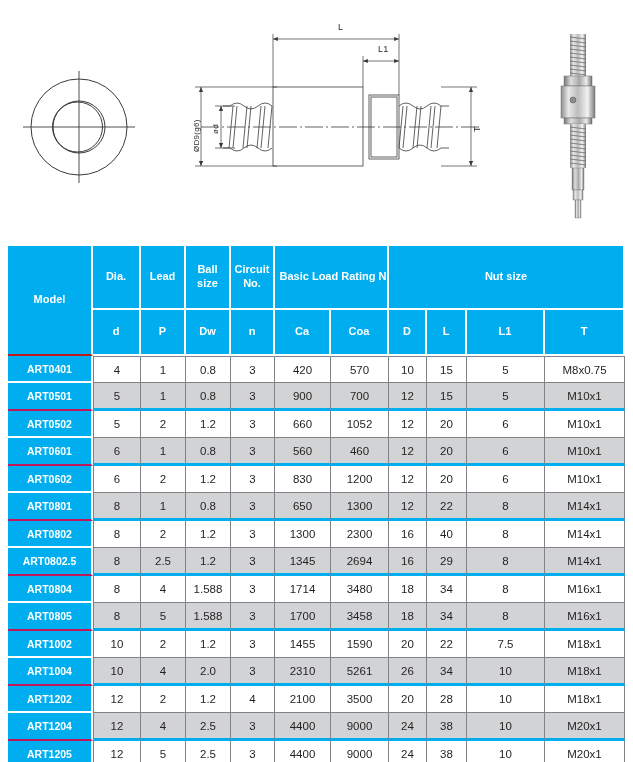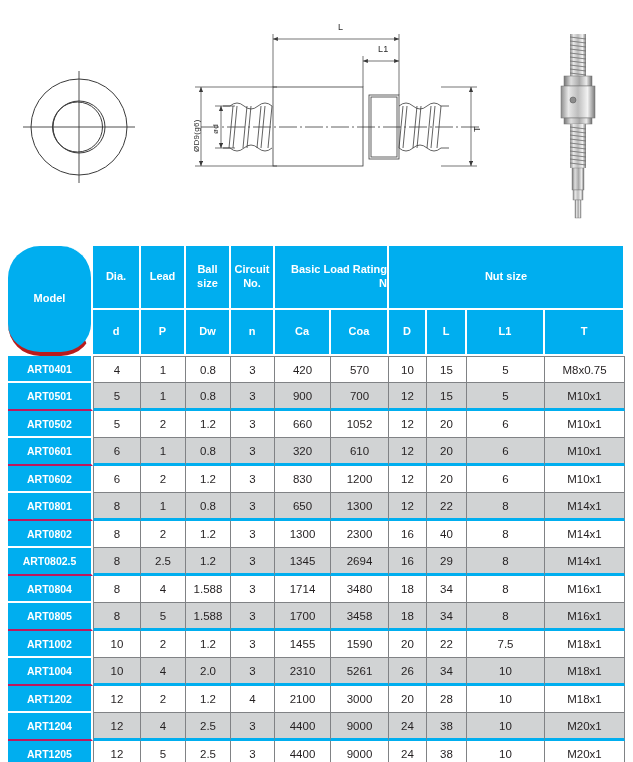--- a/index.html
+++ b/index.html
@@ -49,21 +49,21 @@
   .spec th{
     background:#00AEEF;
     color:#ffffff;
     font-weight:bold;
     font-size:11px;
     padding:0;
     border:2px solid #ffffff;
     border-top:0;border-left:0;
     line-height:1.25;
   }
-  .spec th.hmodel{border-bottom:4px solid #b91c1c;border-radius:32px;}
+  .spec th.hmodel{border-bottom:2px solid #b91c1c;}
   .spec th.nutgroup{font-weight:bold;margin-top:39px;}
 
   
   .spec td.model{
     background:#00AEEF;color:#ffffff;font-weight:bold;
     text-align:center;font-size:10.5px;
     border:2px solid #ffffff;border-top:0;border-left:0;
     padding:0;height:25px;
   }
   
@@ -250,21 +250,21 @@
       <col style="width:78px">
         <col style="width:80px">
     </colgroup>
     <thead>
       <tr>
         <th class="hmodel" rowspan="2">Model</th>
         <th style="height:62px">Dia.</th>
         <th>Lead</th>
         <th>Ball size</th>
         <th>Circuit No.</th>
-        <th colspan="2" style="text-align:right;padding-left:16px;vertical-align:middle">Basic Load Rating N</th>
+        <th colspan="2" style="text-align:center;padding-left:4px;vertical-align:middle">Basic Load Rating N</th>
         <th colspan="4" class="nutgroup">Nut size</th>
       </tr>
       <tr>
         <th style="height:44px">d</th>
         <th>P</th>
         <th>Dw</th>
         <th>n</th>
         <th>Ca</th>
         <th>Coa</th>
         <th>D</th>
@@ -312,22 +312,22 @@
           <td class="d al-l">20</td>
           <td class="d al-r">6</td>
           <td class="d al-c">M10x1</td>
         </tr>
         <tr class="alt grpend">
           <td class="model">ART0601</td>
           <td class="d al-c firstdata">6</td>
           <td class="d al-c">1</td>
           <td class="d al-c">0.8</td>
           <td class="d al-c">3</td>
-          <td class="d al-c">320</td>
-          <td class="d al-c">610</td>
+          <td class="d al-c">560</td>
+          <td class="d al-c">460</td>
           <td class="d al-r">12</td>
           <td class="d al-l">20</td>
           <td class="d al-r">6</td>
           <td class="d al-c">M10x1</td>
         </tr>
         <tr>
           <td class="model">ART0602</td>
           <td class="d al-c firstdata">6</td>
           <td class="d al-c">2</td>
           <td class="d al-c">1.2</td>
@@ -430,21 +430,21 @@
           <td class="d al-r">10</td>
           <td class="d al-c">M18x1</td>
         </tr>
         <tr>
           <td class="model">ART1202</td>
           <td class="d al-c firstdata">12</td>
           <td class="d al-c">2</td>
           <td class="d al-c">1.2</td>
           <td class="d al-c">4</td>
           <td class="d al-c">2100</td>
-          <td class="d al-c">3000</td>
+          <td class="d al-c">3500</td>
           <td class="d al-r">20</td>
           <td class="d al-l">28</td>
           <td class="d al-r">10</td>
           <td class="d al-c">M18x1</td>
         </tr>
         <tr class="alt grpend">
           <td class="model">ART1204</td>
           <td class="d al-c firstdata">12</td>
           <td class="d al-c">4</td>
           <td class="d al-c">2.5</td>

